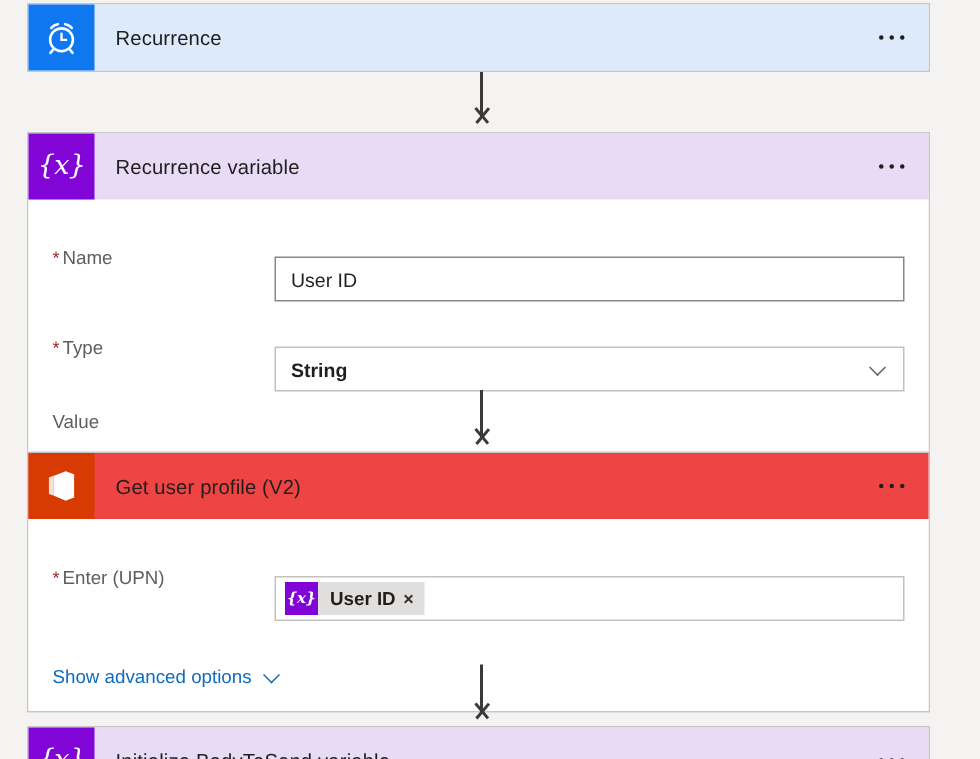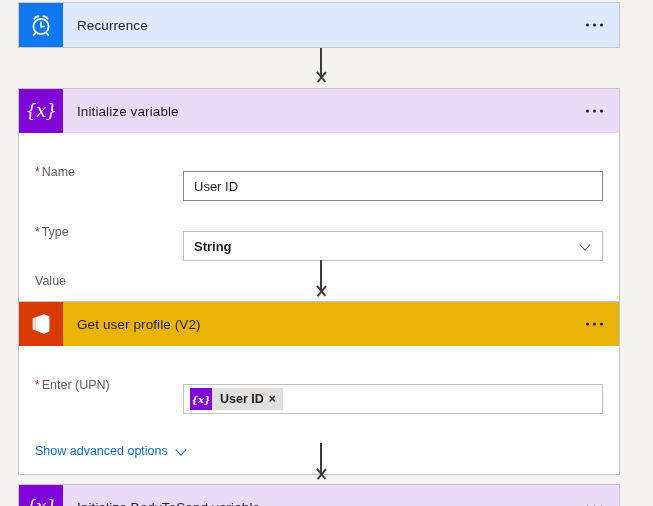--- a/index.html
+++ b/index.html
@@ -68,21 +68,21 @@
     display: block;
     width: 3px;
     height: 3px;
     background: #201f1e;
     border-radius: 50%;
   }
 
   
   .hdr-blue   { background: #dceafb; }
   .hdr-purple { background: #e9daf6; }
-  .hdr-peach  { background: #eab308; }
+  .hdr-peach  { background: #ef4444; }
 
   .ic-blue   { background: #0f78f0; }
   .ic-purple { background: #8205d8; }
   .ic-orange { background: #d83b01; }
 
   
   .glyph-var {
     color: #ffffff;
     font-family: "DejaVu Serif", serif;
     font-size: 18px;
@@ -253,21 +253,21 @@
   <div class="connector" style="top:48px; height:38px;">
     <div class="line" style="height:30px;"></div>
     <div class="head" style="top:24px;"></div>
   </div>
 
   <div class="card" style="top:88px;">
     <div class="card-header hdr-purple">
       <div class="card-icon ic-purple">
         <span class="glyph-var">{x}</span>
       </div>
-      <div class="card-title">Initialize variable</div>
+      <div class="card-title">Recurrence variable</div>
       <div class="ellipsis-btn">
         <i></i>
           <i></i>
           <i></i>
       </div>
     </div>
     <div class="card-body">
 
       <div class="form-row">
         <div class="form-label">

